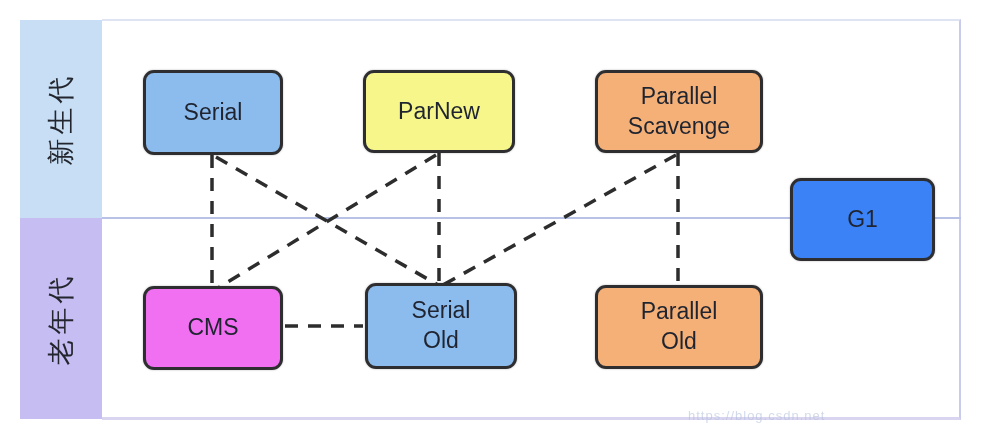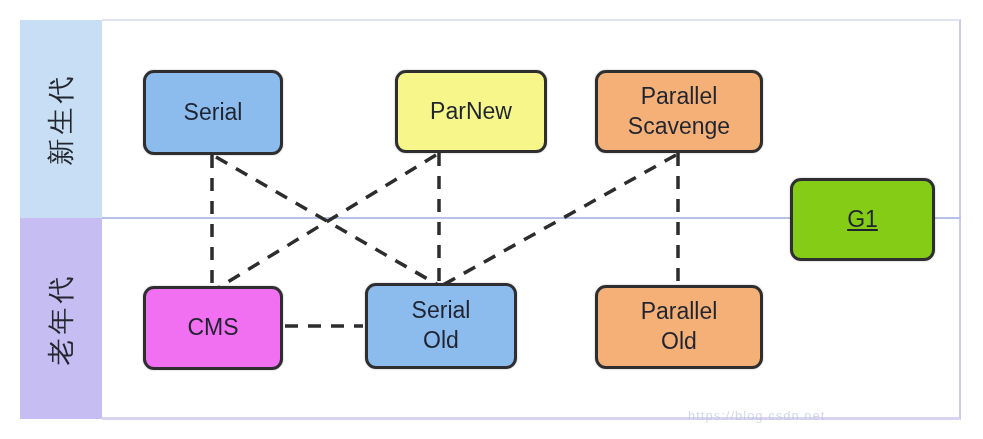--- a/index.html
+++ b/index.html
@@ -30,21 +30,21 @@
   svg.connectors{position:absolute;left:0;top:0;width:983px;height:439px;pointer-events:none;}
   svg.connectors line{stroke:#2d2d2d;stroke-width:3.5;stroke-dasharray:13 10;}
   
   .node{
     position:absolute;display:flex;align-items:center;justify-content:center;
     border:3px solid #2e2e31;border-radius:11px;box-sizing:border-box;
     font-size:23px;color:#1f2430;text-align:center;line-height:1.3;
     white-space:pre-line;box-shadow:0 0 2px rgba(40,40,40,.35);
   }
   .node.serial{left:143px;top:70px;width:140px;height:85px;background:#8cbbee;}
-  .node.parnew{left:363px;top:70px;width:152px;height:83px;background:#f6f68b;margin-left:32px;}
+  .node.parnew{left:363px;top:70px;width:152px;height:83px;background:#f6f68b;}
   .node.parallel-scavenge{left:595px;top:70px;width:168px;height:83px;background:#f4b077;}
   .node.g1{left:790px;top:178px;width:145px;height:83px;background:#f8888b;}
   .node.cms{left:143px;top:286px;width:140px;height:84px;background:#f16ff1;}
   .node.serial-old{left:365px;top:283px;width:152px;height:86px;background:#8cbbee;}
   .node.parallel-old{left:595px;top:285px;width:168px;height:84px;background:#f4b077;}
   
   .wm-url{
     position:absolute;left:688px;top:408px;font-size:13px;color:#aebdd9;opacity:.55;
     letter-spacing:1px;white-space:nowrap;
   }
@@ -75,21 +75,21 @@
       <line x1="436" y1="155" x2="218" y2="288"></line>
       <line x1="676" y1="155" x2="443" y2="285"></line>
       <line x1="678" y1="153" x2="678" y2="289"></line>
       <line x1="285" y1="326" x2="363" y2="326"></line>
     </svg>
 
   <div class="node serial" style="background: rgb(140, 187, 238);">Serial</div>
   <div class="node parnew" style="background: rgb(246, 246, 139);">ParNew</div>
   <div class="node parallel-scavenge" style="background: rgb(244, 176, 119);">Parallel
 Scavenge</div>
-  <div class="node g1" style="background: #84cc16; text-decoration: underline;">G1</div>
+  <div class="node g1" style="background: #3b82f6;">G1</div>
   <div class="node cms" style="background: rgb(241, 111, 241);">CMS</div>
   <div class="node serial-old" style="background: rgb(140, 187, 238);">Serial
 Old</div>
   <div class="node parallel-old" style="background: rgb(244, 176, 119);">Parallel
 Old</div>
 
   <span class="wm-url">https://blog.csdn.net</span>
 </div>
 
 </body></html>

